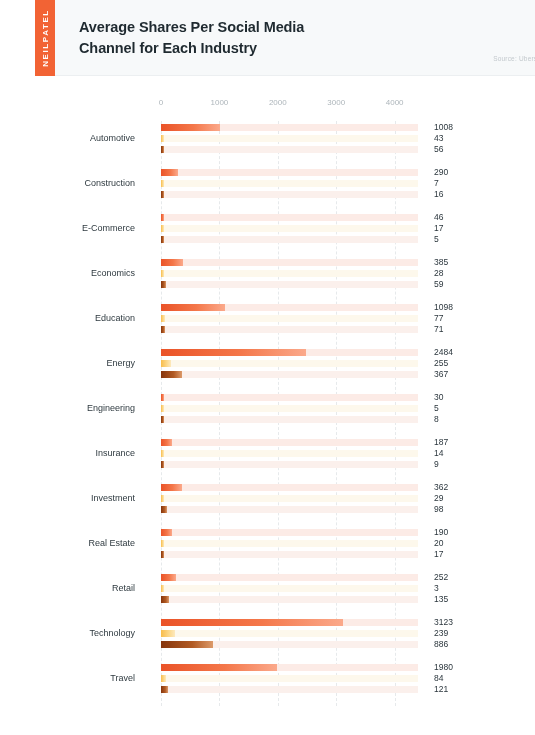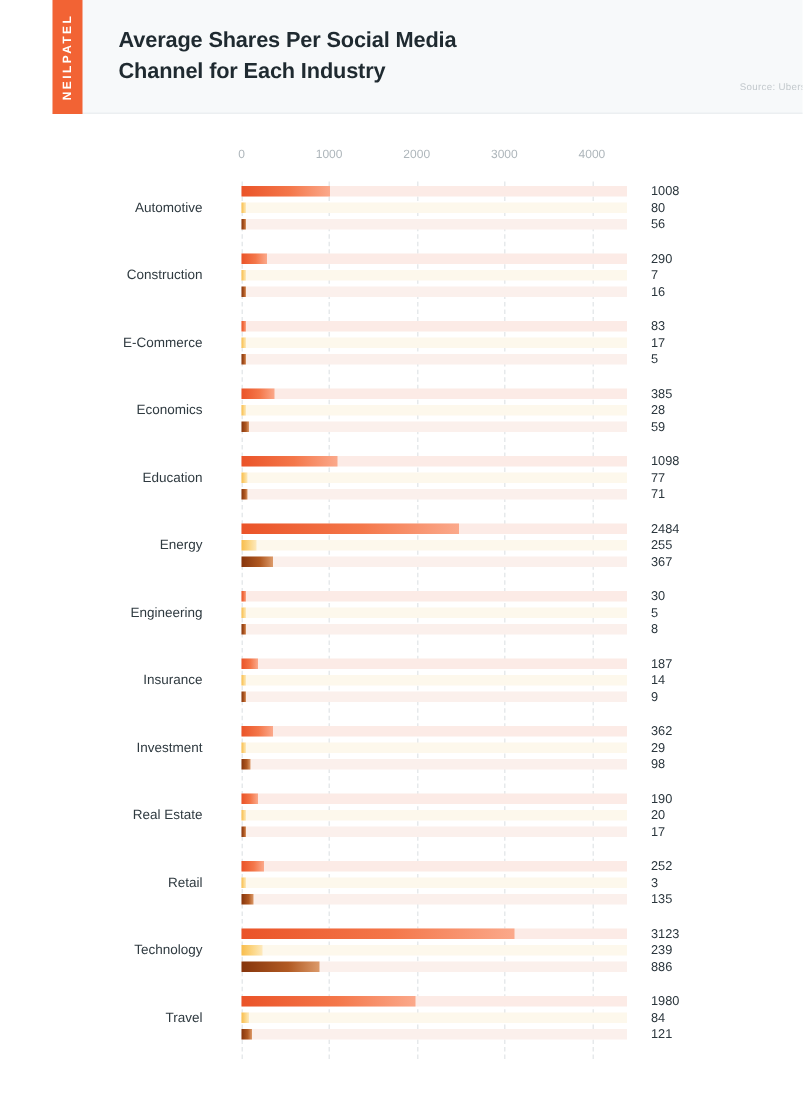--- a/index.html
+++ b/index.html
@@ -136,21 +136,21 @@
         <div class="cat-label">Automotive</div>
         <div class="bar-line b0">
           <div class="track t0"></div>
           <div class="fill f0" style="width: 58.8764px;"></div>
         </div>
         <div class="val v0">1008</div>
         <div class="bar-line b1">
           <div class="track t1"></div>
           <div class="fill f1" style="width: 2.51159px;"></div>
         </div>
-        <div class="val v1">80</div>
+        <div class="val v1">43</div>
         <div class="bar-line b2">
           <div class="track t2"></div>
           <div class="fill f2" style="width: 3.27091px;"></div>
         </div>
         <div class="val v2">56</div>
       </div>
       <div class="group">
         <div class="cat-label">Construction</div>
         <div class="bar-line b0">
           <div class="track t0"></div>
@@ -167,21 +167,21 @@
           <div class="fill f2" style="width: 2.5px;"></div>
         </div>
         <div class="val v2">16</div>
       </div>
       <div class="group">
         <div class="cat-label">E-Commerce</div>
         <div class="bar-line b0">
           <div class="track t0"></div>
           <div class="fill f0" style="width: 2.68682px;"></div>
         </div>
-        <div class="val v0">83</div>
+        <div class="val v0">46</div>
         <div class="bar-line b1">
           <div class="track t1"></div>
           <div class="fill f1" style="width: 2.5px;"></div>
         </div>
         <div class="val v1">17</div>
         <div class="bar-line b2">
           <div class="track t2"></div>
           <div class="fill f2" style="width: 2.5px;"></div>
         </div>
         <div class="val v2">5</div>

